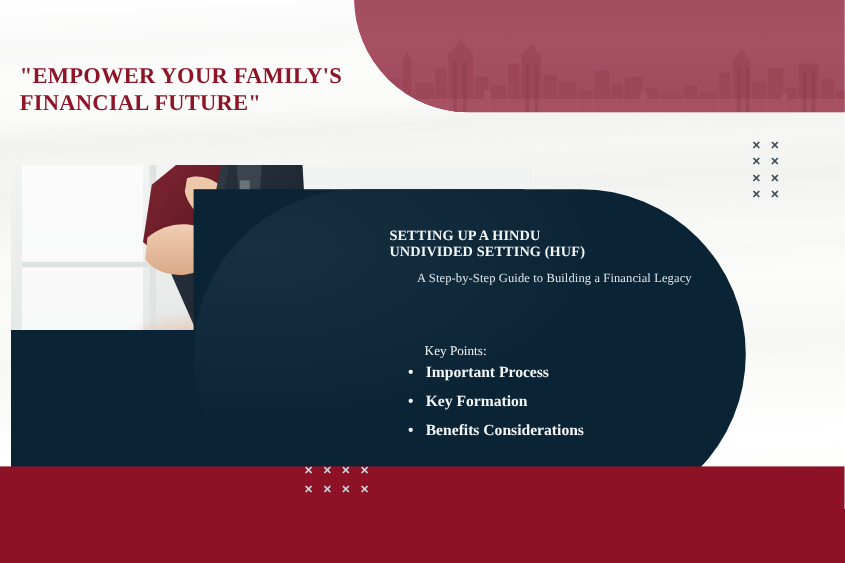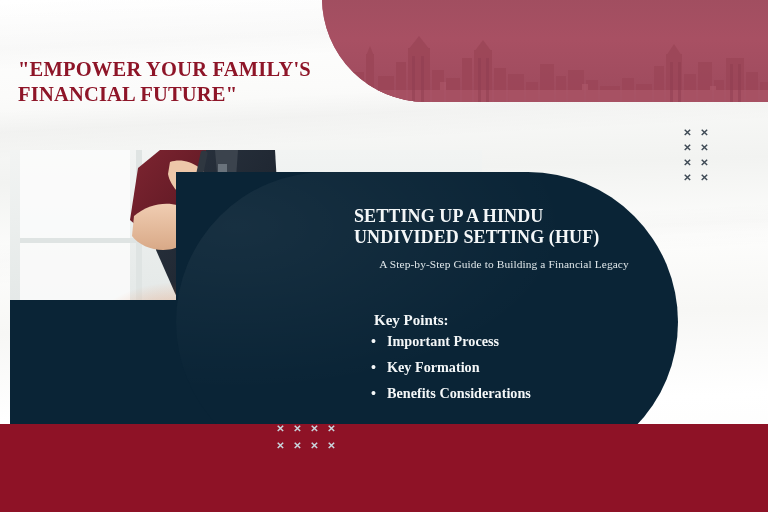--- a/index.html
+++ b/index.html
@@ -136,21 +136,21 @@
     position: absolute;
     left: 354px;
     top: 206px;
     width: 300px;
     z-index: 6;
   }
   .card-title {
     color: #f4f7f8;
     font-family: "Liberation Serif", serif;
     font-weight: bold;
-    font-size: 18px;
+    font-size: 13px;
     line-height: 1.18;
     letter-spacing: 0.1px;
     margin: 0;
   }
   .card-sub {
     color: #dfe7ea;
     font-family: "Liberation Serif", serif;
     font-size: 11.4px;
     line-height: 1.3;
     margin: 9px 0 0 0;
@@ -160,23 +160,23 @@
 
   .keypoints {
     position: absolute;
     left: 370px;
     top: 312px;
     z-index: 6;
   }
   .kp-heading {
     color: #f4f7f8;
     font-family: "Liberation Serif", serif;
-    font-weight: bold;
-    font-size: 15px;
-    margin: 0 0 5px 4px;
+    font-weight: normal;
+    font-size: 12px;
+    margin: 0 0 5px 16px;
   }
   .kp-list {
     list-style: none;
     margin: 0;
     padding: 0;
   }
   .kp-list li {
     color: #f4f7f8;
     font-family: "Liberation Serif", serif;
     font-weight: bold;

